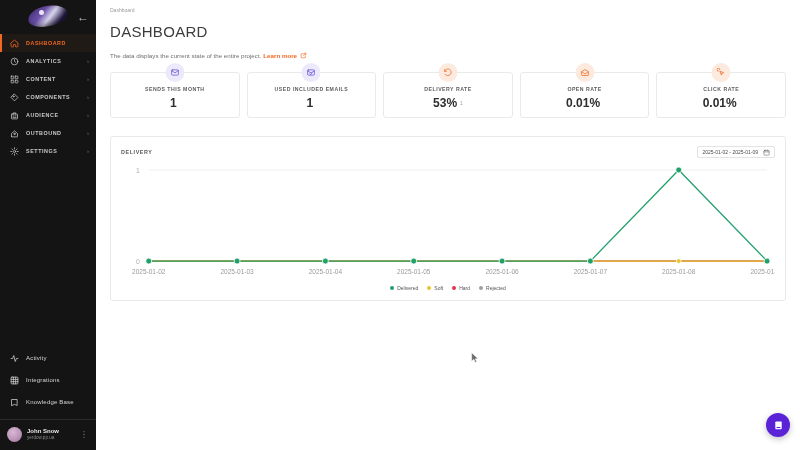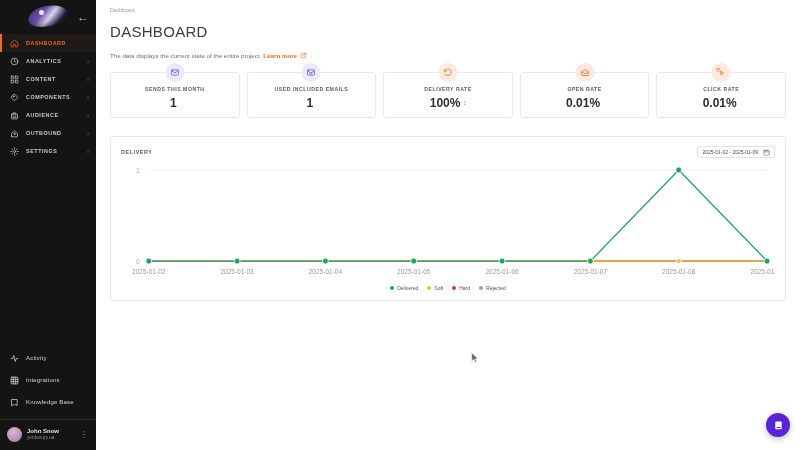--- a/index.html
+++ b/index.html
@@ -380,21 +380,21 @@
 
       <div class="card">
         <div class="card-badge orange">
           <svg viewBox="0 0 24 24" fill="none" stroke="#f26722" stroke-width="2" stroke-linecap="round" stroke-linejoin="round">
             <path d="M3 8a9 9 0 1 1 1.2 9"></path>
               <path d="M3 4v5h5"></path>
           </svg>
         </div>
         <div class="card-label">DELIVERY RATE</div>
         <div class="card-value">
-          <span>100%</span><span class="sup">1</span>
+          <span>53%</span><span class="sup">1</span>
         </div>
       </div>
 
       <div class="card">
         <div class="card-badge orange">
           <svg viewBox="0 0 24 24" fill="none" stroke="#f26722" stroke-width="2" stroke-linecap="round" stroke-linejoin="round">
             <path d="M3 10l9-6 9 6v9a1 1 0 0 1-1 1H4a1 1 0 0 1-1-1z"></path>
             <path d="M3 10l9 6 9-6"></path>
           </svg>
         </div>

